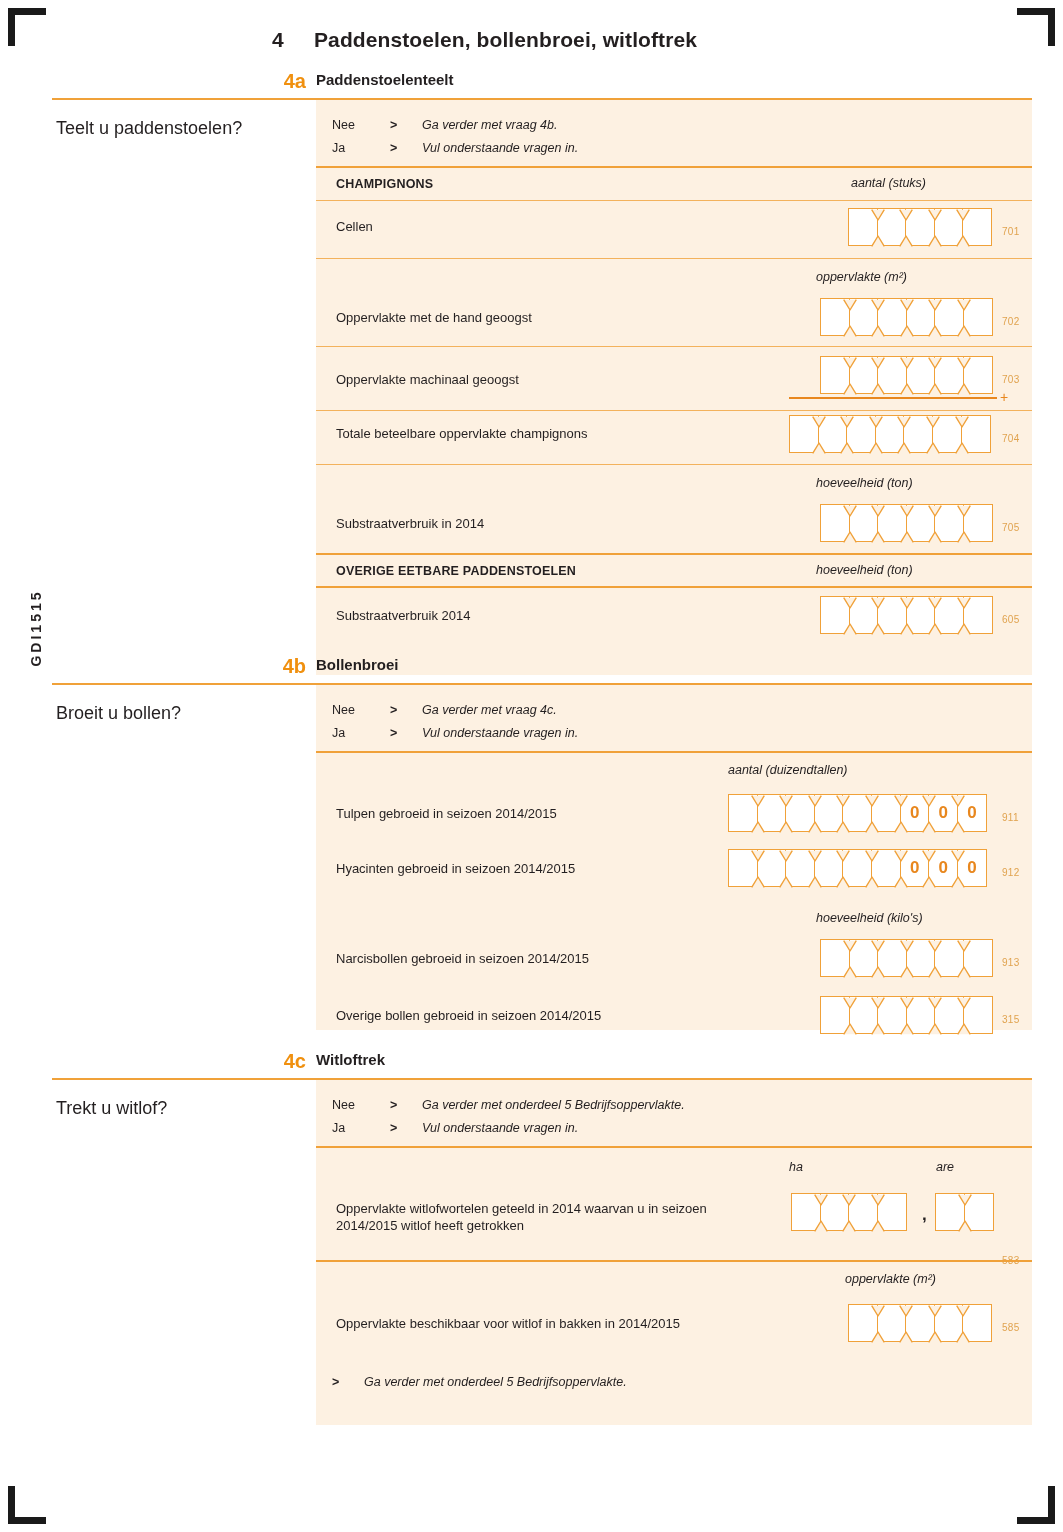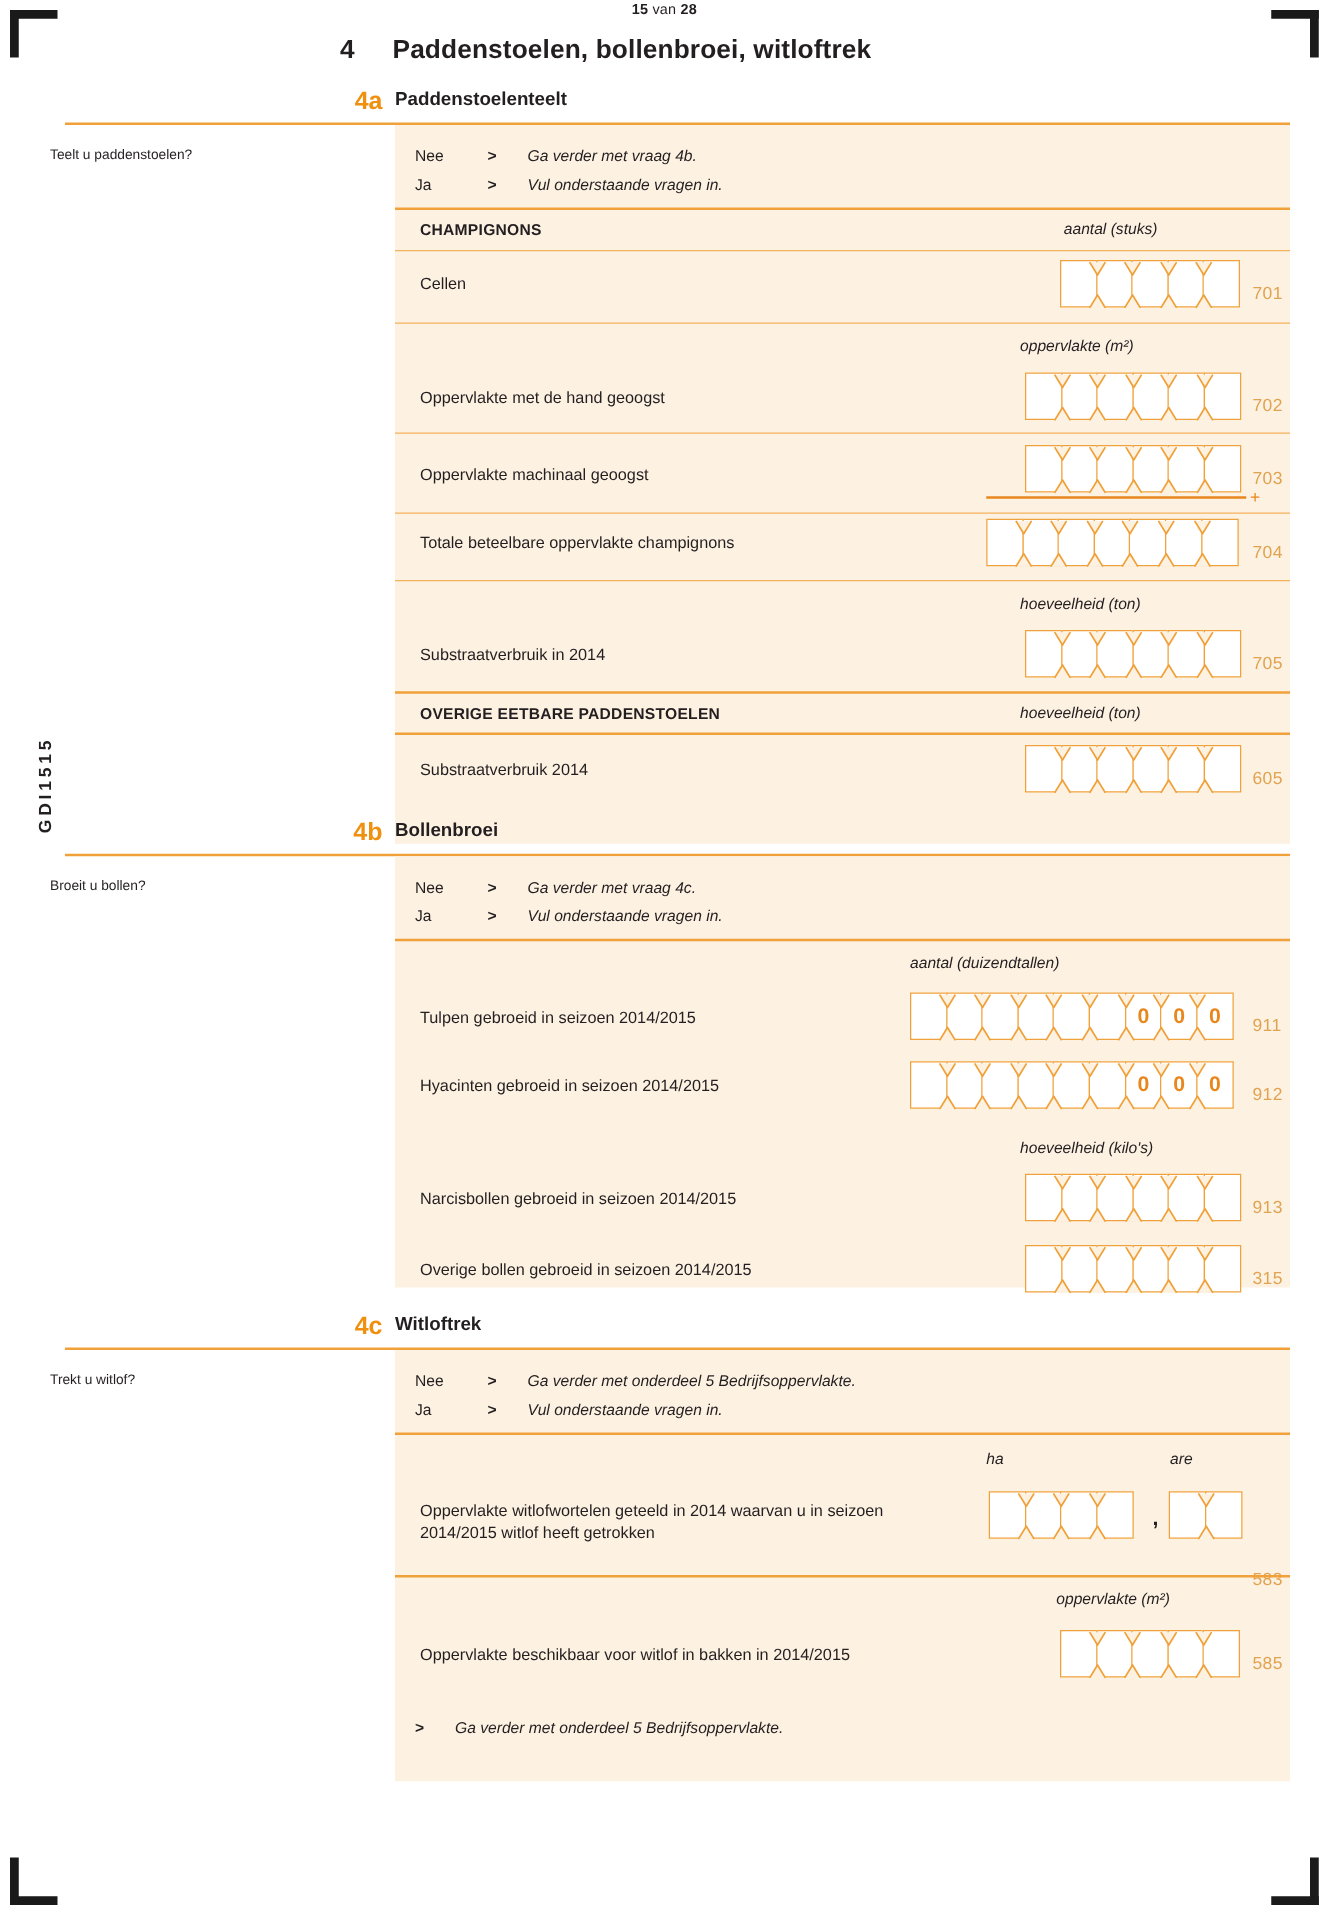--- a/index.html
+++ b/index.html
@@ -79,21 +79,21 @@
   }
   .rule-right.strong{height:2px;background:#f0a139;}
   .rule-sum{
     position:absolute;height:2px;background:#e8871e;
   }
 
   .panel{
     position:absolute;left:316px;width:716px;background:#fdf1e2;
   }
   .qlabel{
-    position:absolute;left:40px;font-size:11px;color:#231f20;
+    position:absolute;left:56px;font-size:18px;color:#231f20;
   }
 
   .rowlabel{
     position:absolute;left:20px;font-size:13px;color:#231f20;line-height:17px;
   }
   .rowlabel.bold{font-weight:bold;font-size:12.5px;letter-spacing:.2px;}
   .unit{
     position:absolute;font-size:12.5px;font-style:italic;color:#231f20;
   }
 
@@ -117,21 +117,21 @@
     font-size:17px;font-weight:bold;color:#e8871e;
   }
   .comb .cell + .cell{margin-left:-1.4px;}
   
   .comb .cell .nk{
     position:absolute;left:-7px;top:0;width:14px;height:38px;
     pointer-events:none;
   }
   .comb .cell .nk svg{display:block;}
   .fieldno{
-    position:absolute;font-size:14px;color:#e0a34f;letter-spacing:.3px;
+    position:absolute;font-size:10px;color:#e0a34f;letter-spacing:.3px;
   }
   .comma{
     position:absolute;font-size:17px;font-weight:bold;color:#231f20;
   }
   .plus{
     position:absolute;font-size:14px;color:#e8871e;
   }
 </style>
 </head>
 <body>
@@ -148,25 +148,20 @@
     </div>
   <div class="crop bl">
       <i class="h"></i>
       <i class="v"></i>
     </div>
   <div class="crop br">
       <i class="h"></i>
       <i class="v"></i>
     </div>
 
-  <div class="pagenum">
-    <span>15</span>
-    <span class="lt">van</span>
-    <span>28</span>
-  </div>
 
   <div class="sidecode">GDI1515</div>
 
   <div class="chaptertitle">
     <span class="num">4</span><span class="txt">Paddenstoelen, bollenbroei, witloftrek</span>
   </div>
 
   <div class="section" style="top:70px;">
     <div class="sechead">
       <div class="sid">4a</div>

